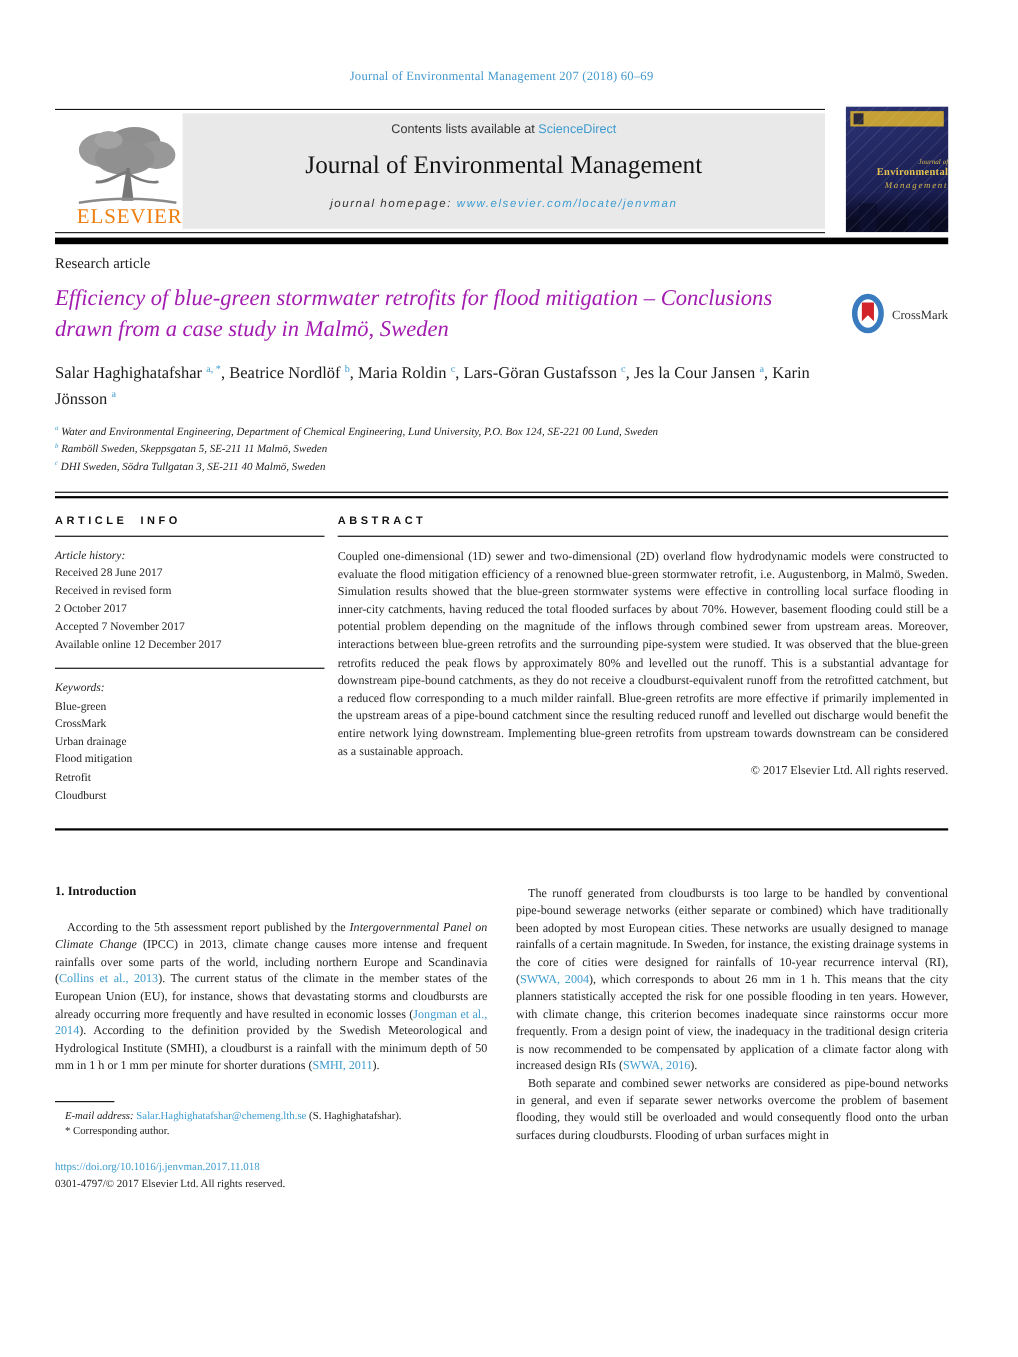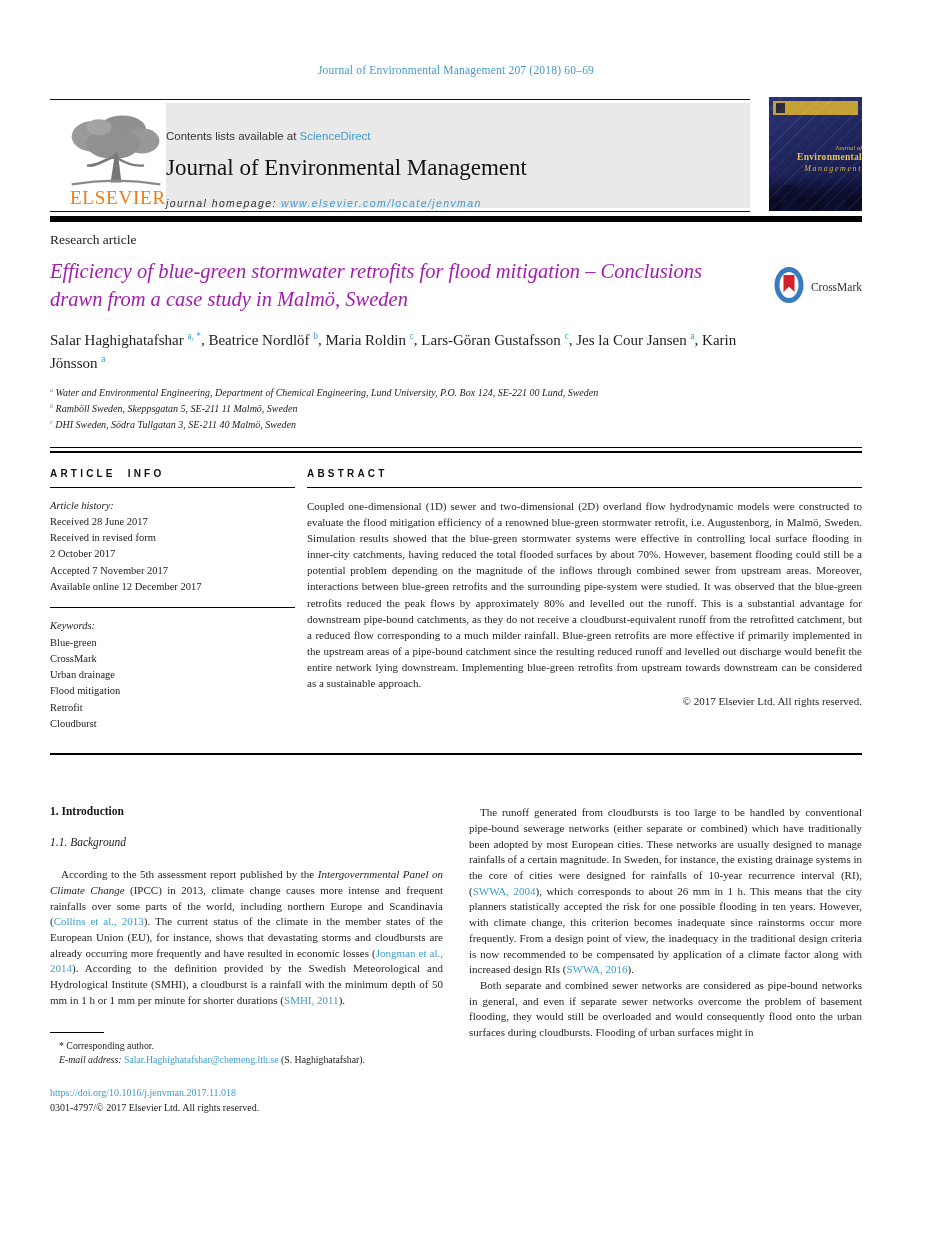--- a/index.html
+++ b/index.html
@@ -18,21 +18,21 @@
 
   
   .banner { margin-top:23px; position:relative; height:113px; }
   .banner-inner {
     width:700px; height:105px; border-top:1px solid #111; border-bottom:1px solid #111;
     display:flex; align-items:stretch; padding:3px 0 3px 0; box-sizing:content-box;
   }
   .logo-col { width:116px; display:flex; flex-direction:column; align-items:flex-end; justify-content:flex-end; padding-bottom:1px; }
   .tree-wrap { height:78px; display:flex; align-items:flex-end; }
   .elsevier-text { font-size:19px; color:#ee7e12; letter-spacing:0.8px; line-height:1; margin-top:1px; }
-  .gray-box { flex:1; background:#e9e9e9; text-align:left; padding-top:27px; box-sizing:border-box; }
+  .gray-box { flex:1; background:#e9e9e9; text-align:center; padding-top:9px; box-sizing:border-box; }
   .contents-line { font-family:"Liberation Sans",sans-serif; font-size:11.5px; color:#333; }
   .banner-title { font-size:23px; color:#131313; margin-top:13px; }
   .homepage-line { font-family:"Liberation Sans",sans-serif; font-size:10.5px; letter-spacing:1.4px; color:#333; margin-top:16px;font-style:italic; }
 
   
   .cover { position:absolute; right:0; top:-2px; width:93px; height:114px;
     background:linear-gradient(160deg,#2c3374 0%, #1d2258 55%, #121544 100%); overflow:hidden; }
   .cover:after { content:""; position:absolute; inset:0;
     background:repeating-linear-gradient(135deg, rgba(255,255,255,0.07) 0 1px, transparent 1px 9px); }
   .cover-band { height:14px; background:#c5a035; margin:4px 4px 0 4px; position:relative; }
@@ -201,27 +201,26 @@
         <div class="abs-text">Coupled one-dimensional (1D) sewer and two-dimensional (2D) overland flow hydrodynamic models were constructed to evaluate the flood mitigation efficiency of a renowned blue-green stormwater retrofit, i.e. Augustenborg, in Malmö, Sweden. Simulation results showed that the blue-green stormwater systems were effective in controlling local surface flooding in inner-city catchments, having reduced the total flooded surfaces by about 70%. However, basement flooding could still be a potential problem depending on the magnitude of the inflows through combined sewer from upstream areas. Moreover, interactions between blue-green retrofits and the surrounding pipe-system were studied. It was observed that the blue-green retrofits reduced the peak flows by approximately 80% and levelled out the runoff. This is a substantial advantage for downstream pipe-bound catchments, as they do not receive a cloudburst-equivalent runoff from the retrofitted catchment, but a reduced flow corresponding to a much milder rainfall. Blue-green retrofits are more effective if primarily implemented in the upstream areas of a pipe-bound catchment since the resulting reduced runoff and levelled out discharge would benefit the entire network lying downstream. Implementing blue-green retrofits from upstream towards downstream can be considered as a sustainable approach.</div>
         <div class="abs-copyright">© 2017 Elsevier Ltd. All rights reserved.</div>
       </div>
     </div>
 
     <div class="section-rule"></div>
 
     <div class="body-cols">
       <div class="bcol">
         <div class="h1">1. Introduction</div>
-        <div class="h2">1.1. Background</div>
         <div class="par"><span class="">According to the 5th assessment report published by the </span><span class="it">Intergovernmental Panel on Climate Change</span><span class=""> (IPCC) in 2013, climate change causes more intense and frequent rainfalls over some parts of the world, including northern Europe and Scandinavia (</span><span class="lnk">Collins et al., 2013</span><span class="">). The current status of the climate in the member states of the European Union (EU), for instance, shows that devastating storms and cloudbursts are already occurring more frequently and have resulted in economic losses (</span><span class="lnk">Jongman et al., 2014</span><span class="">). According to the definition provided by the Swedish Meteorological and Hydrological Institute (SMHI), a cloudburst is a rainfall with the minimum depth of 50 mm in 1 h or 1 mm per minute for shorter durations (</span><span class="lnk">SMHI, 2011</span><span class="">).</span></div>
 
         <div class="footnote-block">
           <div class="fn-rule"></div>
+          <div class="fn-line"><span class="it">E-mail address: </span><span class="lnk">Salar.Haghighatafshar@chemeng.lth.se</span><span class=""> (S. Haghighatafshar).</span></div>
           <div class="fn-line">* Corresponding author.</div>
-          <div class="fn-line"><span class="it">E-mail address: </span><span class="lnk">Salar.Haghighatafshar@chemeng.lth.se</span><span class=""> (S. Haghighatafshar).</span></div>
           <div class="doi-block">
             <div class="lnk">https://doi.org/10.1016/j.jenvman.2017.11.018</div>
             <div class="issn-line">0301-4797/© 2017 Elsevier Ltd. All rights reserved.</div>
           </div>
         </div>
       </div>
       <div class="bcol">
         <div class="par" style="margin-top:0"><span class="">The runoff generated from cloudbursts is too large to be handled by conventional pipe-bound sewerage networks (either separate or combined) which have traditionally been adopted by most European cities. These networks are usually designed to manage rainfalls of a certain magnitude. In Sweden, for instance, the existing drainage systems in the core of cities were designed for rainfalls of 10-year recurrence interval (RI), (</span><span class="lnk">SWWA, 2004</span><span class="">), which corresponds to about 26 mm in 1 h. This means that the city planners statistically accepted the risk for one possible flooding in ten years. However, with climate change, this criterion becomes inadequate since rainstorms occur more frequently. From a design point of view, the inadequacy in the traditional design criteria is now recommended to be compensated by application of a climate factor along with increased design RIs (</span><span class="lnk">SWWA, 2016</span><span class="">).</span></div>
         <div class="par cont">Both separate and combined sewer networks are considered as pipe-bound networks in general, and even if separate sewer networks overcome the problem of basement flooding, they would still be overloaded and would consequently flood onto the urban surfaces during cloudbursts. Flooding of urban surfaces might in</div>
       </div>

